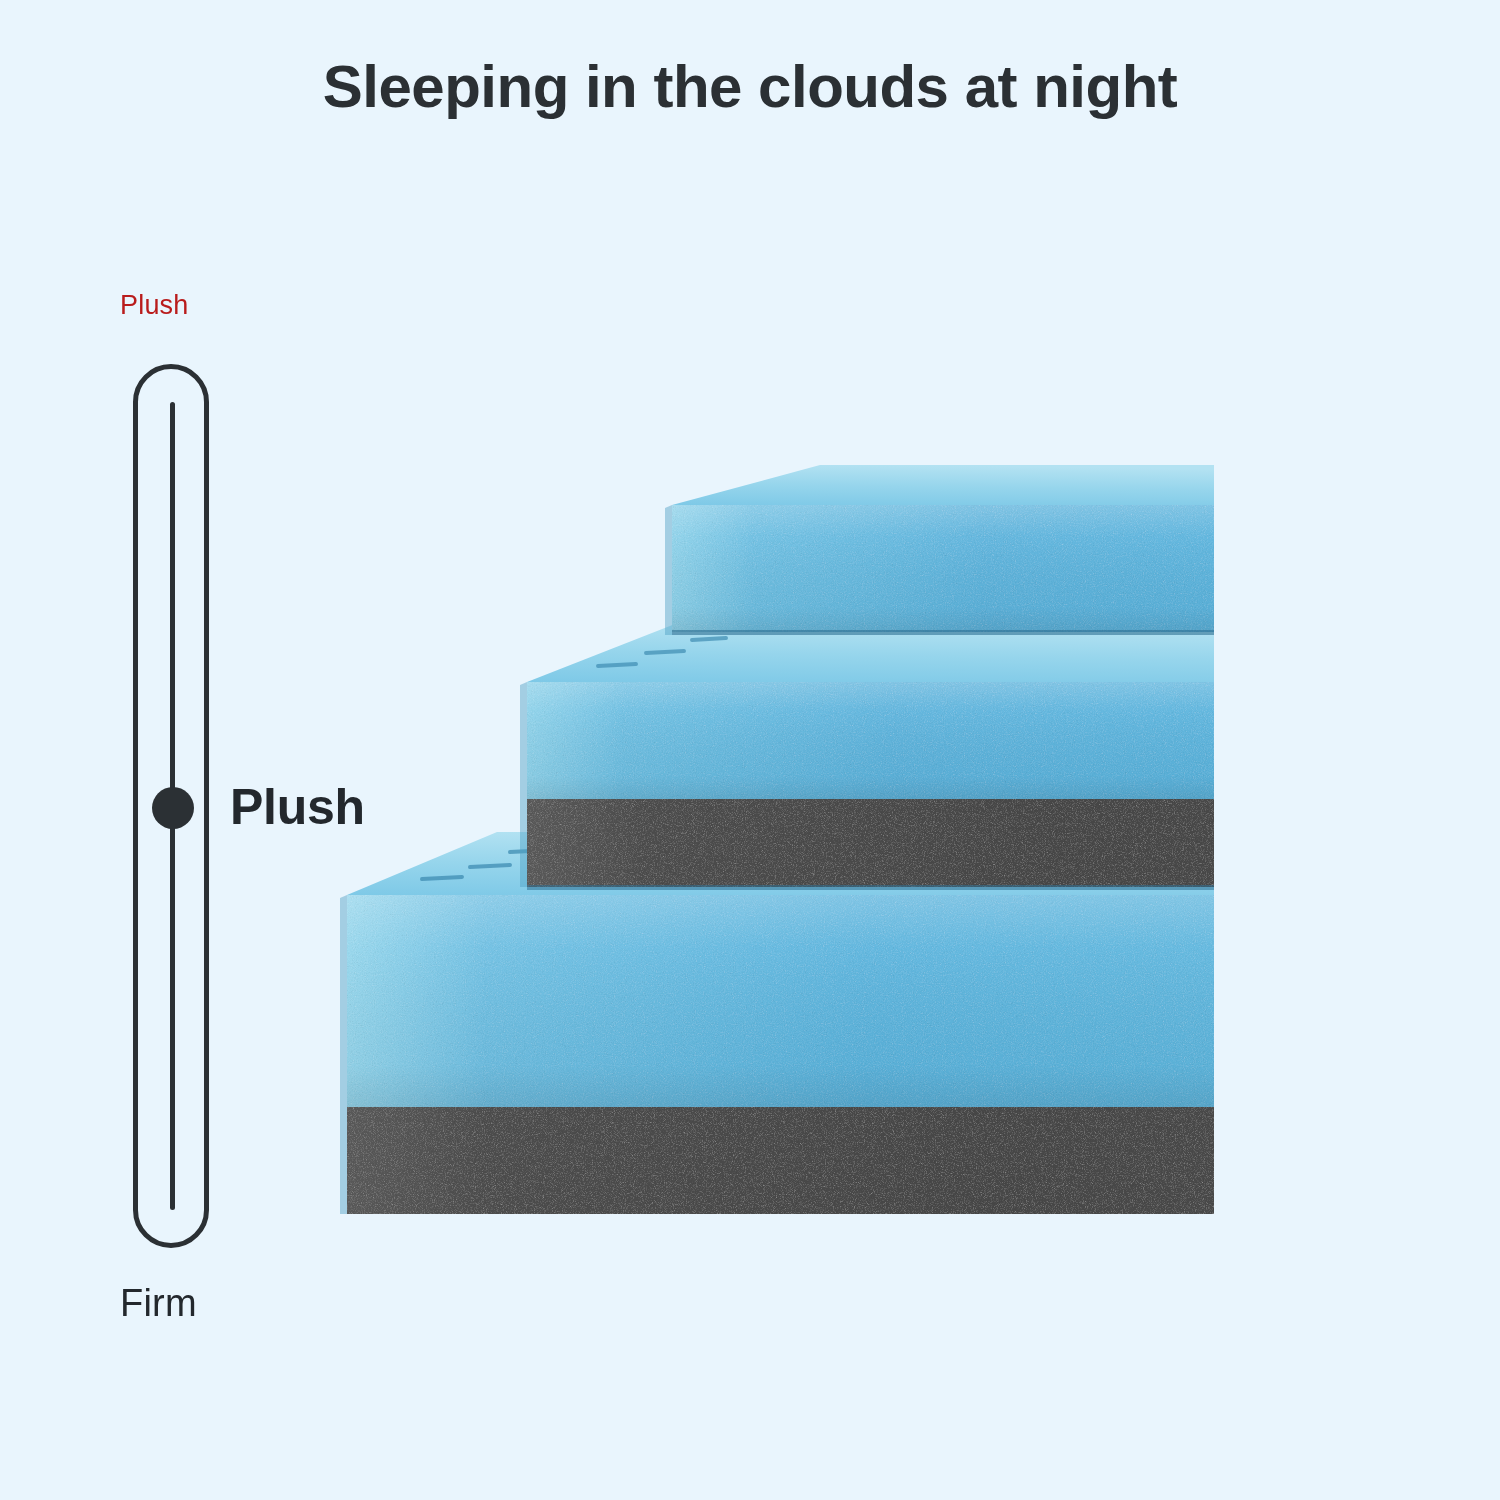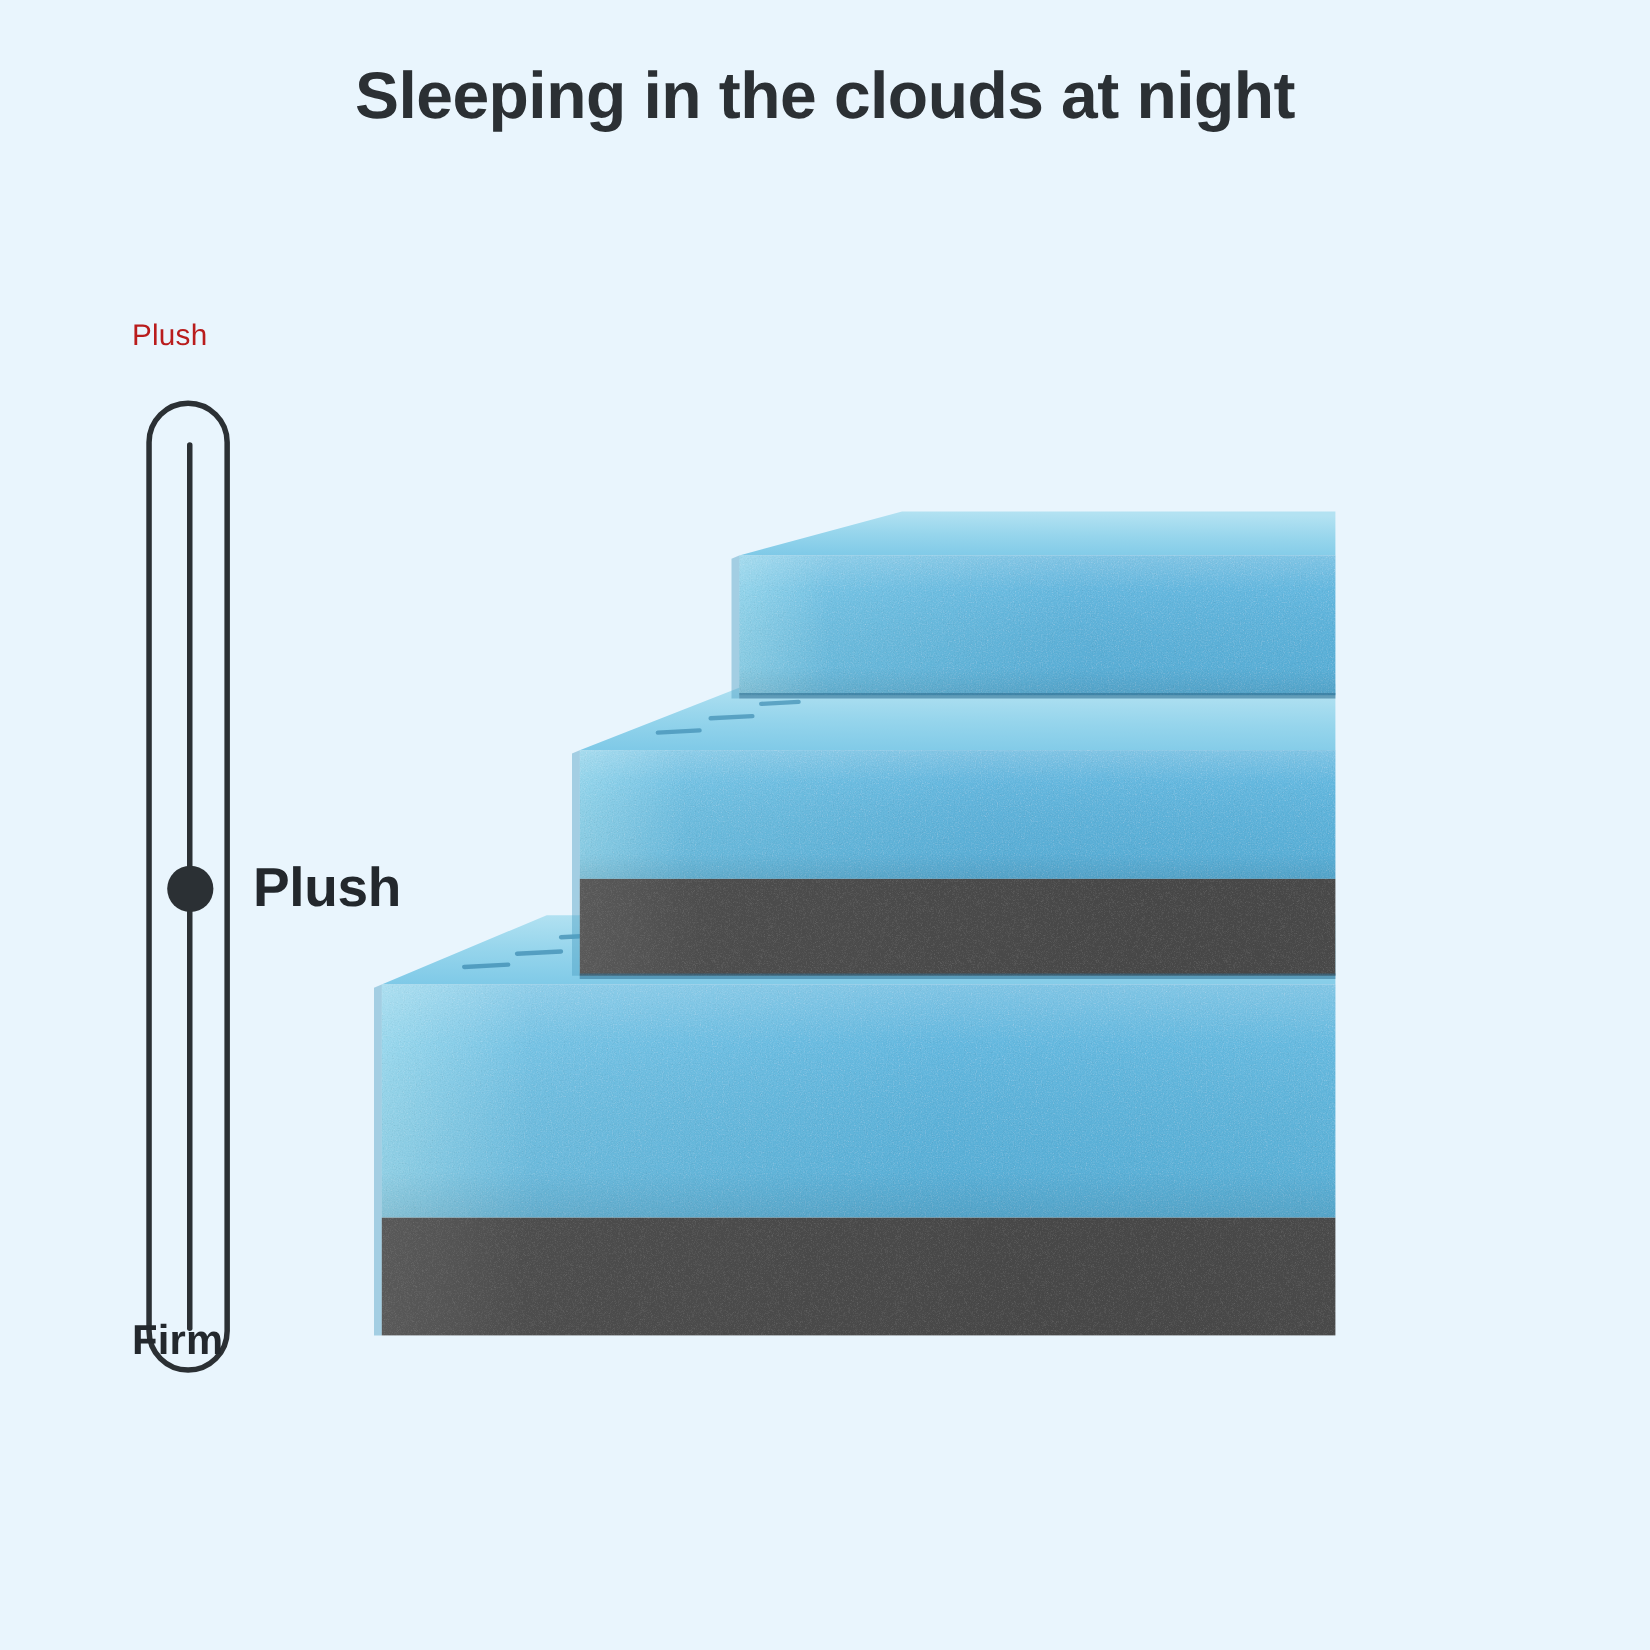--- a/index.html
+++ b/index.html
@@ -50,23 +50,23 @@
     left: 10px;
     top: 0px;
     font-size: 27px;
     font-weight: 400;
     color: #b91c1c;
     letter-spacing: 0.2px;
   }
   .slider-label-bottom {
     position: absolute;
     left: 10px;
-    top: 908px;
+    top: 992px;
     font-size: 38px;
-    font-weight: 700;
+    font-weight: 400;
     color: #23282d;
     letter-spacing: 0.2px;
   }
   .slider-track {
     position: absolute;
     left: 23px;
     top: 74px;
     width: 76px;
     height: 884px;
     border: 5px solid #2b3034;

